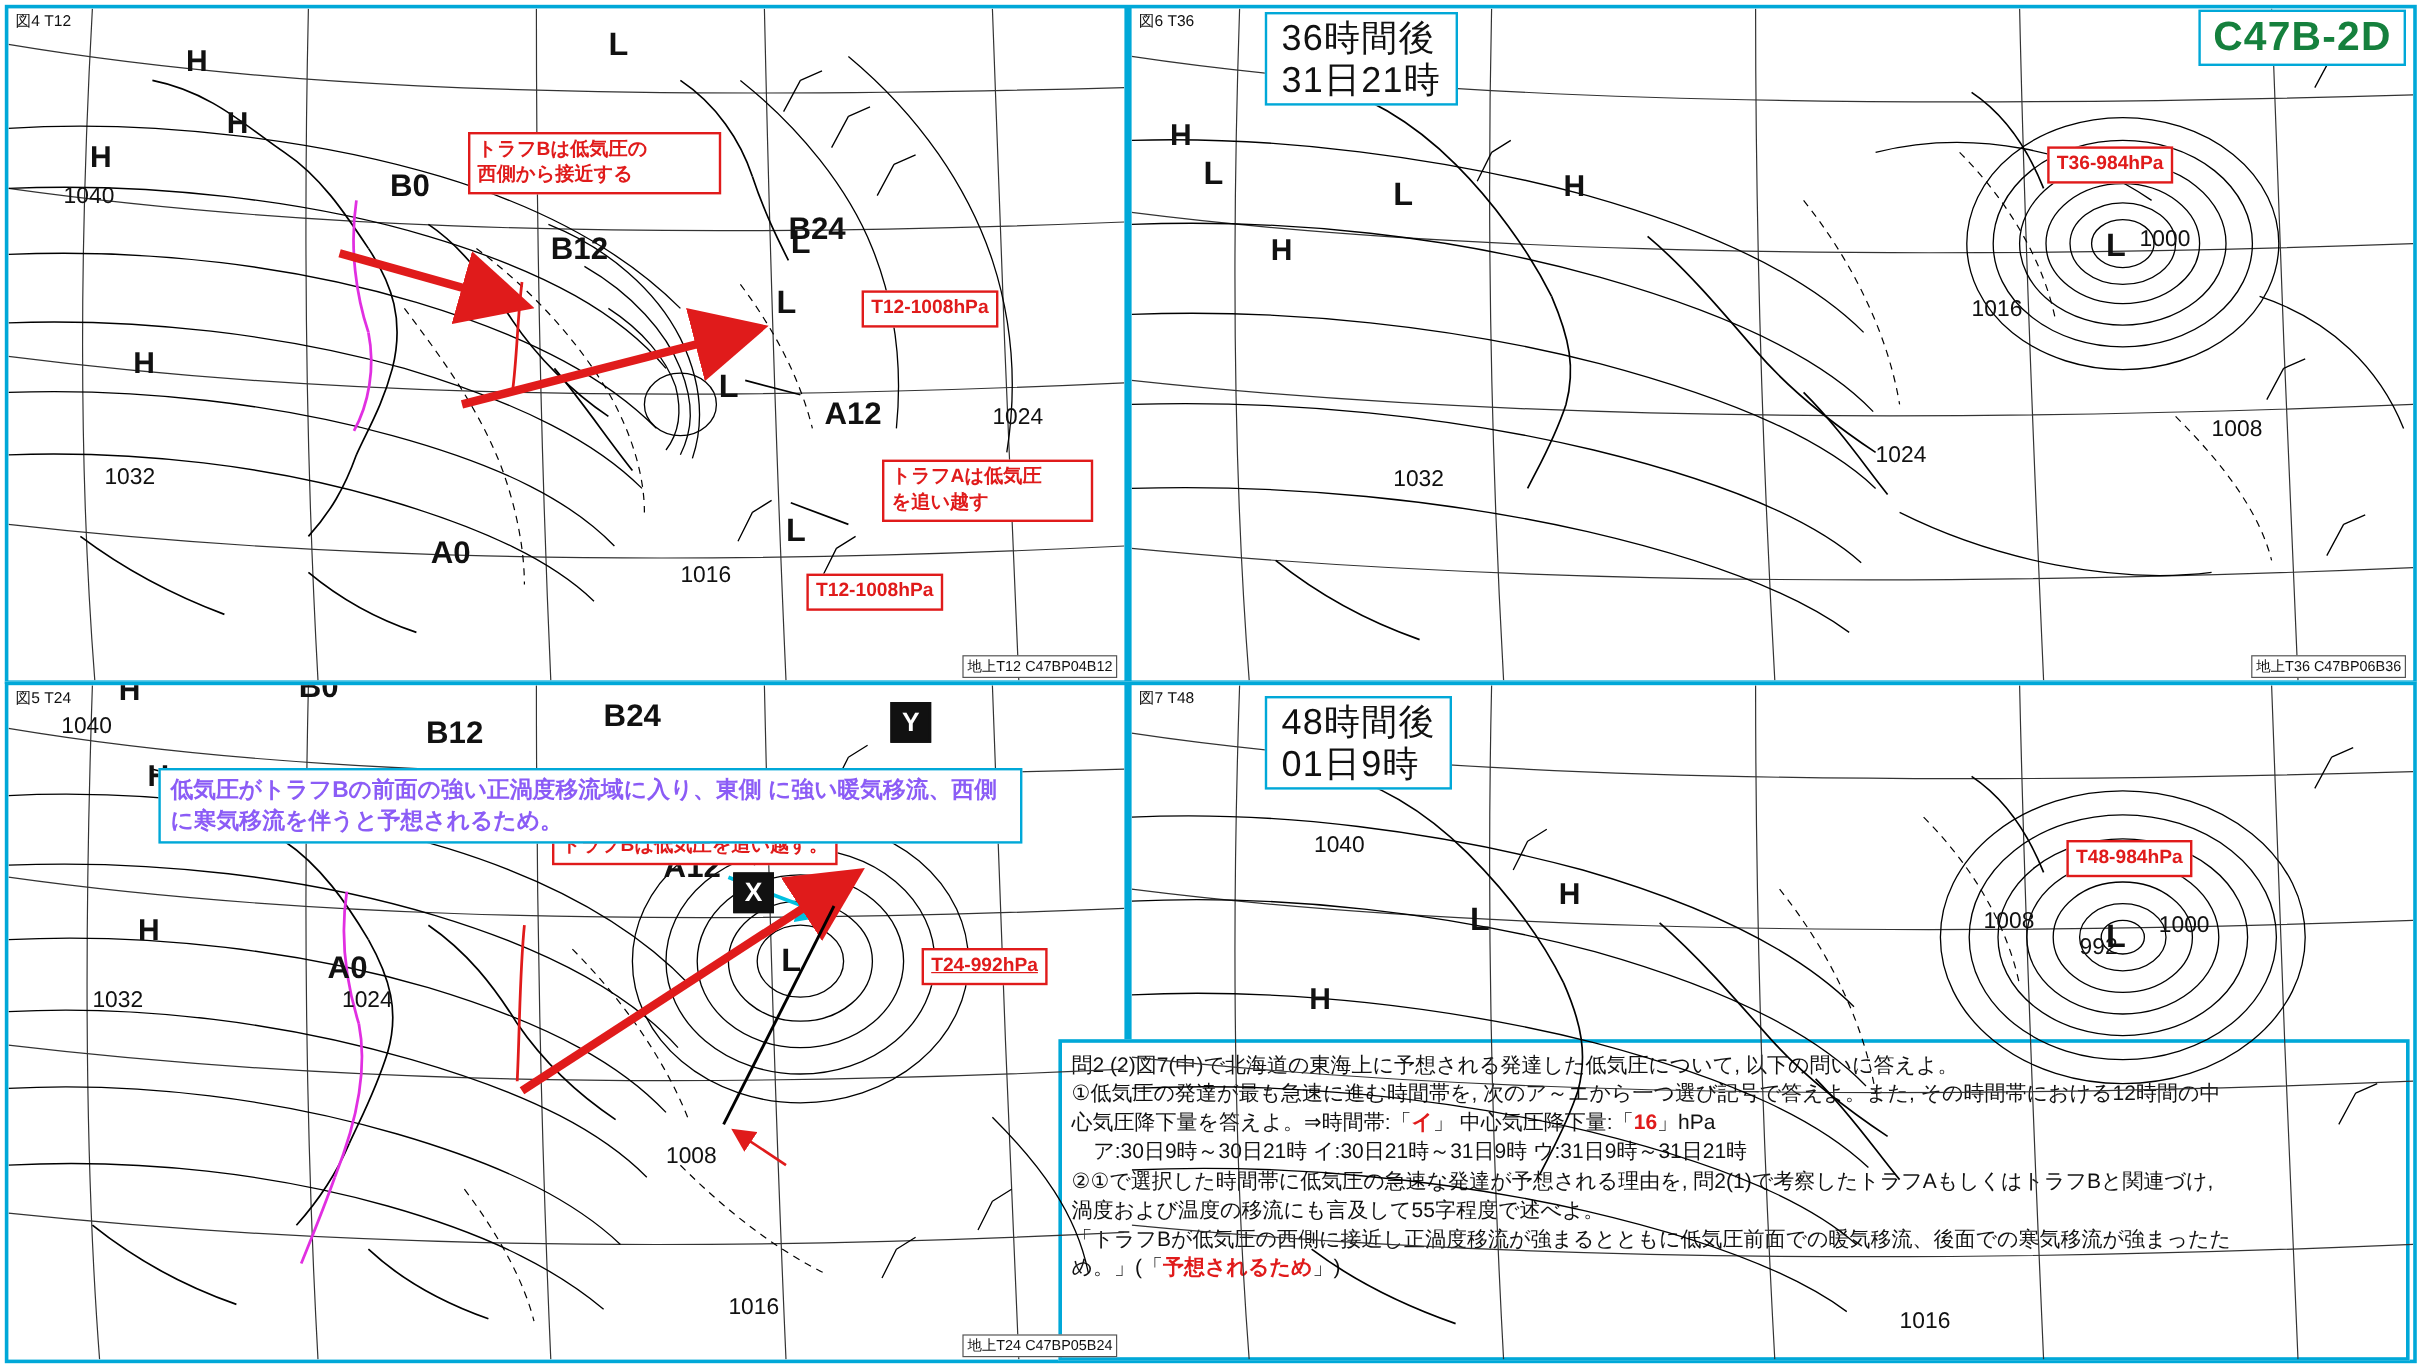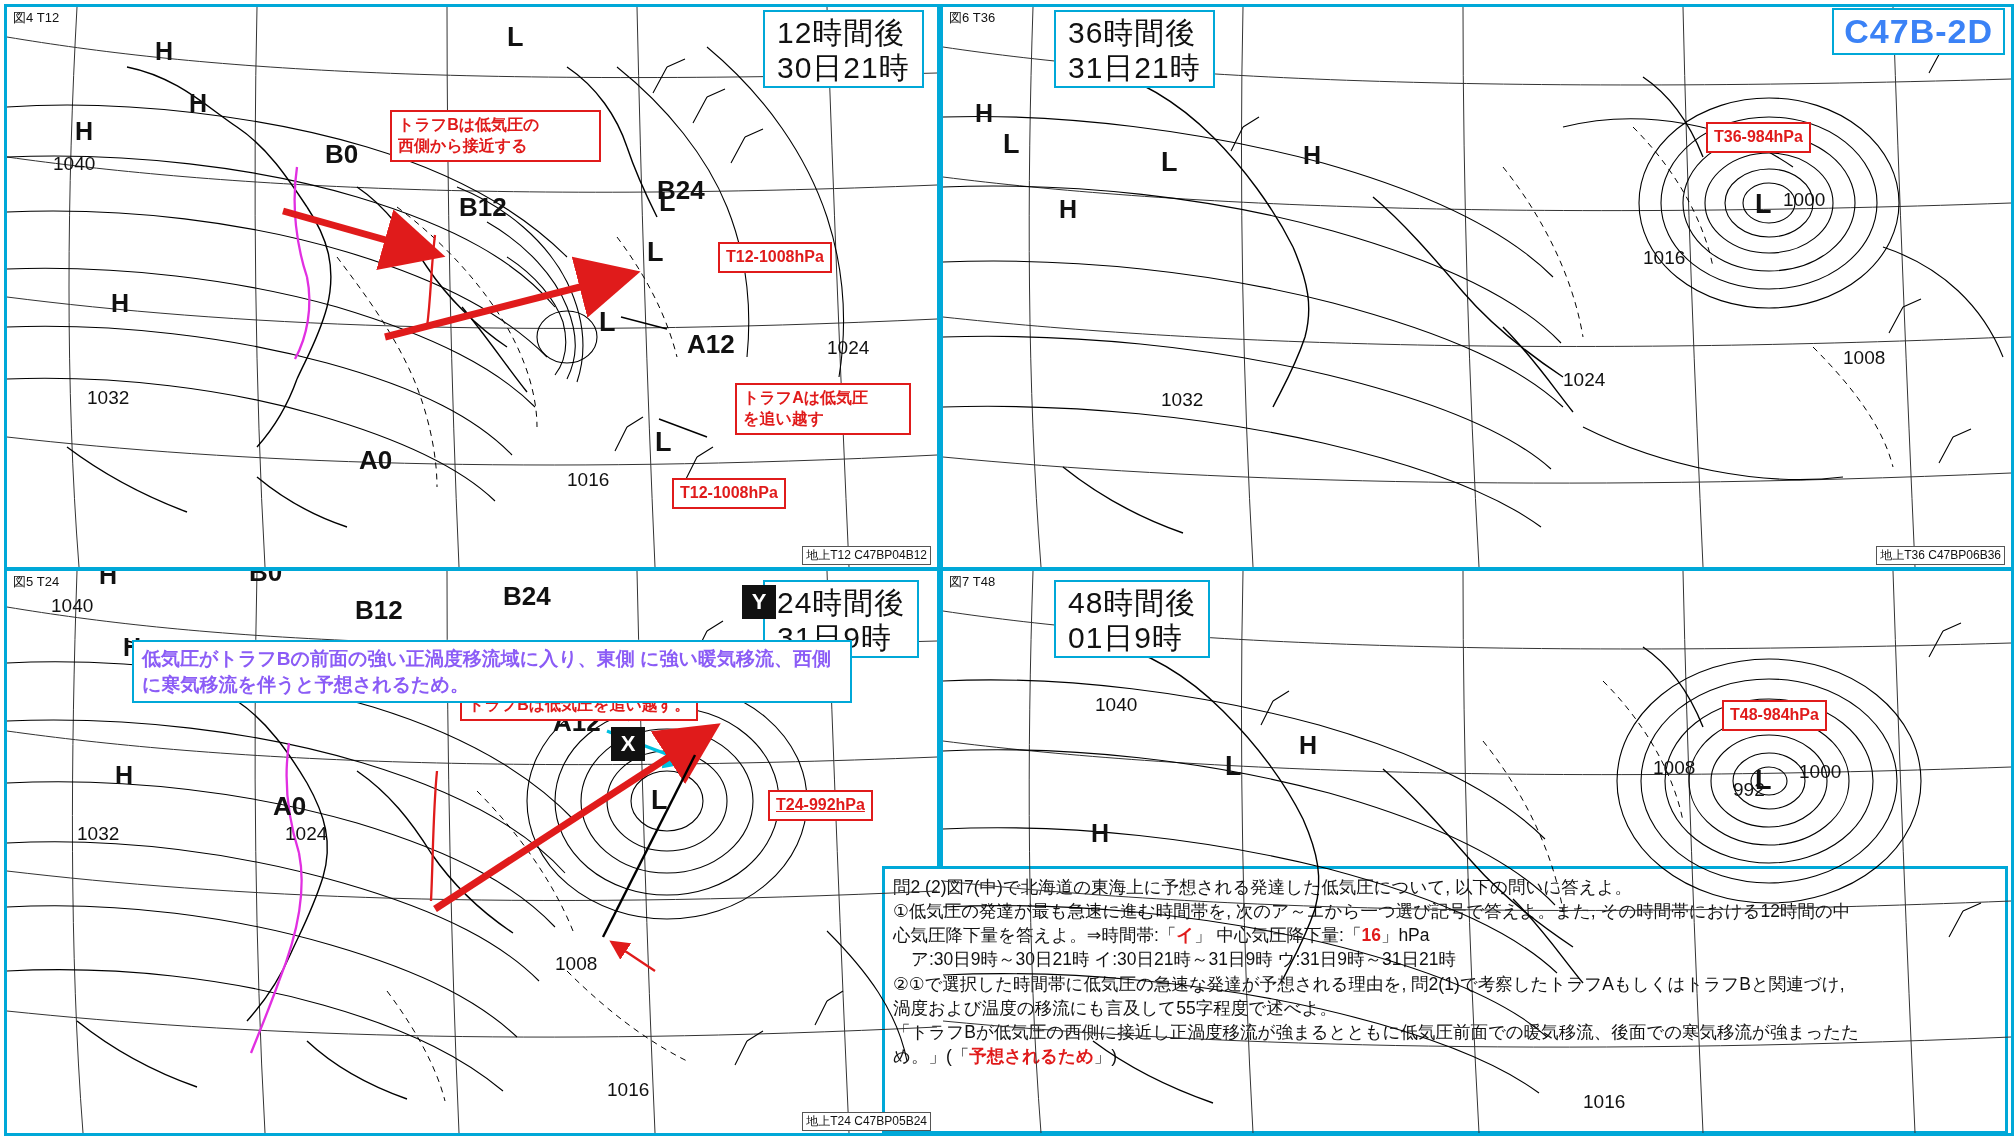--- a/index.html
+++ b/index.html
@@ -17,21 +17,21 @@
   .corner-id{position:absolute;left:4px;top:2px;font-size:13px;color:#111;background:#fff;padding:0 2px;z-index:40;}
   .footer-id{position:absolute;right:6px;bottom:2px;font-size:12px;color:#111;background:#fff;padding:0 3px;border:1px solid #555;z-index:40;}
 
   
   .timebox{position:absolute;z-index:45;border:2px solid #00a8d8;background:#fff;color:#111;
            font-size:30px;line-height:1.18;padding:3px 12px;white-space:nowrap;letter-spacing:1px;}
   .timebox.two{padding-bottom:0;}
   .timebox .l2{border-top:0;}
 
   .codebox{position:absolute;right:10px;top:8px;z-index:60;border:2px solid #00a8d8;background:#fff;
-           font-size:34px;font-weight:bold;color:#3b82f6;padding:2px 10px;letter-spacing:1px;}
+           font-size:34px;font-weight:bold;color:#15803d;padding:2px 10px;letter-spacing:1px;}
 
   
   .rbox{position:absolute;z-index:50;border:2px solid #e01b1b;background:#fff;color:#e01b1b;
         font-size:16px;line-height:1.3;padding:3px 6px;white-space:pre-line;font-weight:bold;}
 
   
   .lab{position:absolute;z-index:35;font-size:26px;color:#111;font-weight:bold;}
   .lab.iso{font-size:19px;font-weight:normal;}
   .lab.Lsym{font-size:27px;font-weight:bold;}
   .lab.Hsym{font-size:25px;font-weight:bold;}
@@ -160,24 +160,20 @@
       <div class="lab Lsym" style="left:648px;top:420px">L</div>
 
       <div class="lab" style="left:318px;top:132px">B0</div>
       <div class="lab" style="left:452px;top:185px">B12</div>
       <div class="lab" style="left:650px;top:168px">B24</div>
       <div class="lab" style="left:352px;top:438px">A0</div>
       <div class="lab" style="left:680px;top:322px">A12</div>
     </div>
   </div>
 
-  <div class="timebox two" style="left:763px;top:10px;">
-    <div>12時間後</div>
-    <div class="l2">30日21時</div>
-  </div>
 
   <div class="rbox" style="left:390px;top:110px;width:195px;">トラフBは低気圧の
 西側から接近する</div>
   <div class="rbox" style="left:718px;top:242px;">T12-1008hPa</div>
   <div class="rbox" style="left:735px;top:383px;width:160px;">トラフAは低気圧
 を追い越す</div>
   <div class="rbox" style="left:672px;top:478px;">T12-1008hPa</div>
 
   <div class="panel panel-tr">
     <div class="inner">
@@ -349,24 +345,20 @@
       <div class="lab Lsym" style="left:644px;top:214px">L</div>
 
       <div class="lab" style="left:242px;top:-14px">B0</div>
       <div class="lab" style="left:348px;top:24px">B12</div>
       <div class="lab" style="left:496px;top:10px">B24</div>
       <div class="lab" style="left:266px;top:220px">A0</div>
       <div class="lab" style="left:546px;top:136px">A12</div>
     </div>
   </div>
 
-  <div class="timebox two" style="left:763px;top:580px;">
-    <div>24時間後</div>
-    <div class="l2">31日9時</div>
-  </div>
 
   <div class="xybox" style="left:611px;top:727px">X</div>
   <div class="xybox" style="left:742px;top:585px">Y</div>
 
   <div class="rbox" style="left:460px;top:690px;">トラフBは低気圧を追い越す。</div>
   <div class="rbox" style="left:768px;top:790px;text-decoration:underline;">T24-992hPa</div>
 
   <div class="bigred">低気圧がトラフBの前面の強い正渦度移流域に入り、東側
 に強い暖気移流、西側に寒気移流を伴うと予想されるため。</div>
 

